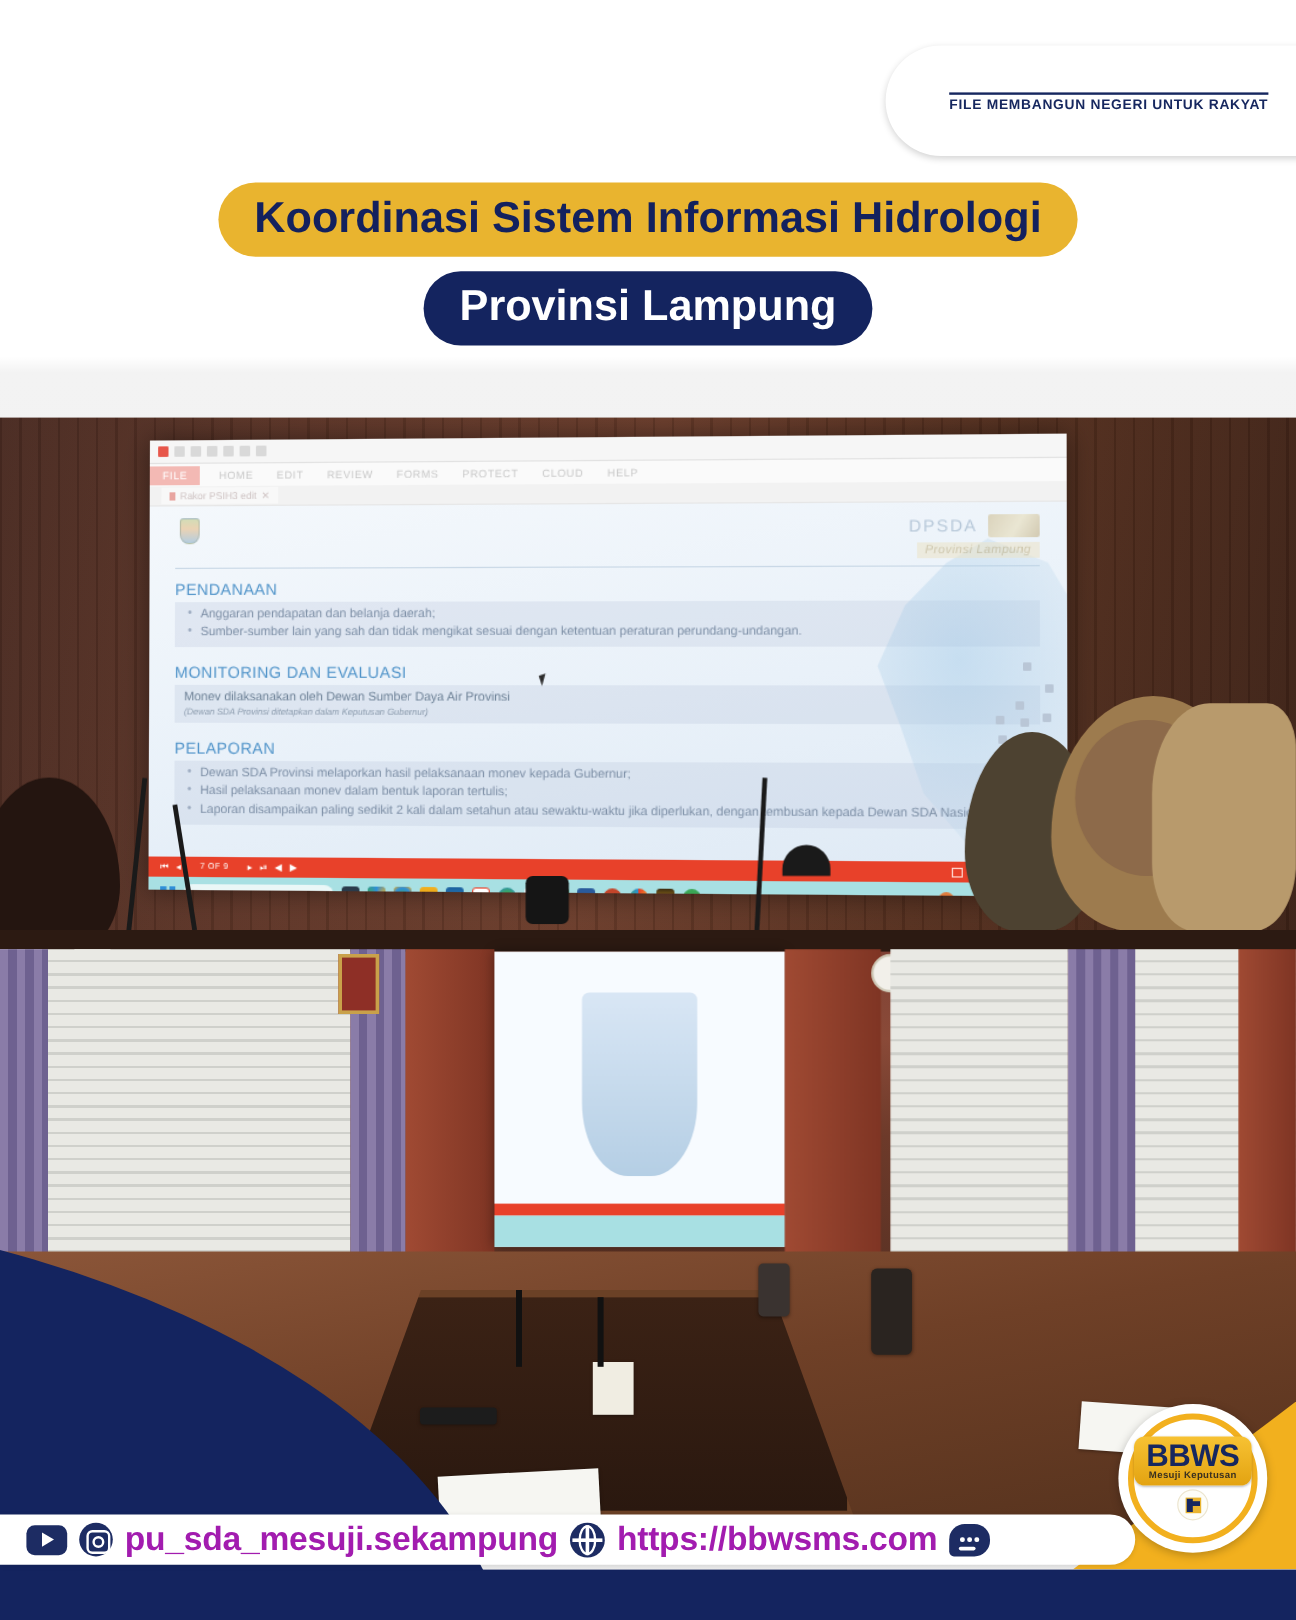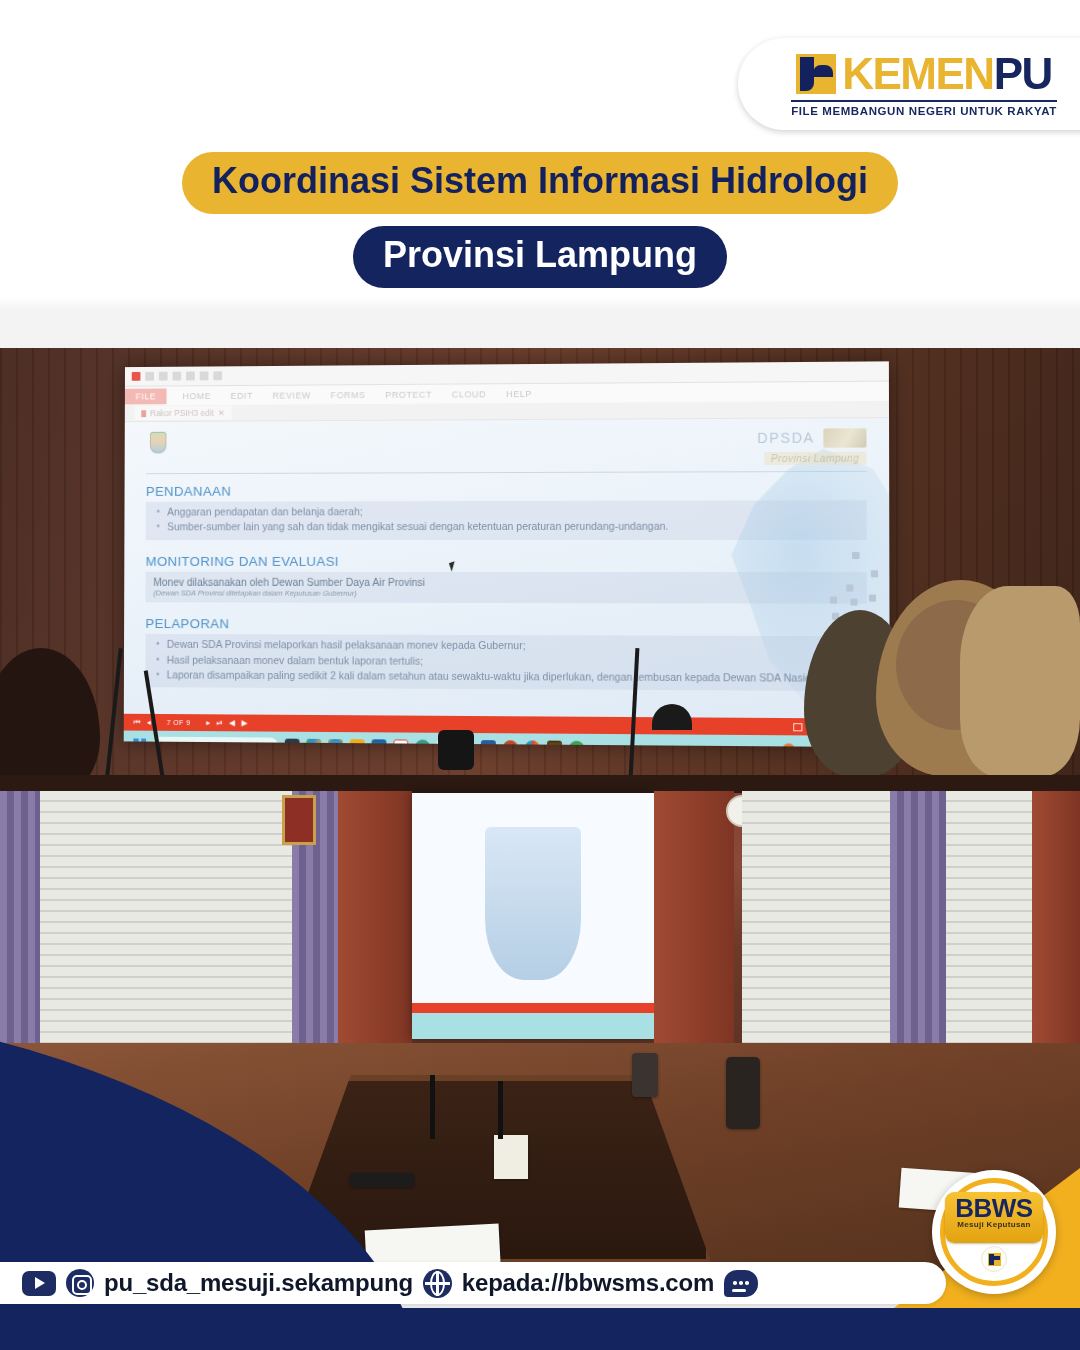--- a/index.html
+++ b/index.html
@@ -297,21 +297,21 @@
     display: flex; align-items: center; justify-content: center;
   }
   .bbws-ring {
     width: 108px; height: 108px; border-radius: 50%;
     border: 5px solid #F2B01E;
     display: flex; flex-direction: column; align-items: center; justify-content: center;
     position: relative; background: #ffffff;
   }
   .bbws-plate {
     background: linear-gradient(180deg,#F7C233 0%,#E3A311 100%);
-    border-radius: 9px; padding: 4px 10px 14px 10px;
+    border-radius: 9px; padding: 4px 10px 4px 10px;
     text-align: center; box-shadow: 0 1px 2px rgba(0,0,0,.25);
     margin-bottom: 2px;
   }
   .bbws-txt { font-size: 26px; font-weight: bold; color: #16275F; line-height: .95; letter-spacing: -.5px; }
   .bbws-sub { font-size: 8px; font-weight: bold; color: #3a3120; letter-spacing: .3px; }
   .bbws-pu {
     width: 26px; height: 26px; border-radius: 50%;
     background: #fdfdf8; border: 1px solid #ece5cf;
     display: flex; align-items: center; justify-content: center;
     margin-top: 1px;
@@ -332,21 +332,21 @@
   .footer-bar {
     position: absolute; left: 0; bottom: 46px;
     width: 946px; height: 42px;
     background: #ffffff;
     border-radius: 0 21px 21px 0;
     display: flex; align-items: center;
     padding-left: 22px; gap: 10px;
     box-shadow: 0 1px 4px rgba(0,0,0,.12);
     z-index: 6;
   }
-  .f-txt { font-size: 24px; font-weight: bold; color: #0f172a; letter-spacing: -.2px; }
+  .f-txt { font-size: 28px; font-weight: bold; color: #a21caf; letter-spacing: -.2px; }
   .ic { flex: 0 0 auto; display: flex; align-items: center; justify-content: center; }
   .ic-yt {
     width: 34px; height: 25px; background: #1D2C63; border-radius: 7px;
   }
   .ic-yt::after {
     content:""; width:0; height:0;
     border-left: 10px solid #ffffff;
     border-top: 6px solid transparent; border-bottom: 6px solid transparent;
     margin-left: 2px;
   }
@@ -388,25 +388,20 @@
     content:""; position: absolute; left: 8px; bottom: 5px; width: 14px; height: 2.5px;
     background: #ffffff; border-radius: 2px;
   }
 </style>
 </head>
 <body>
 
 <div id="poster">
 
   <div class="logo-card">
-    <div class="logo-top">
-      <span class="pu-mark"></span>
-      <span class="logo-kemen">KEMEN</span>
-      <span class="logo-pu">PU</span>
-    </div>
     <div class="logo-tagline">FILE MEMBANGUN NEGERI UNTUK RAKYAT</div>
   </div>
 
   <div class="titles">
     <div class="pill pill-gold">Koordinasi Sistem Informasi Hidrologi</div>
     <div class="pill pill-navy">Provinsi Lampung</div>
   </div>
 
   <div class="photo-top">
     <div class="wood-lines"></div>
@@ -634,21 +629,21 @@
     </div>
   </div>
 
   <div class="footer-bar">
     <span class="ic ic-yt"></span>
     <span class="ic ic-ig"></span>
     <span class="f-txt">pu_sda_mesuji.sekampung</span>
     <span class="ic ic-globe">
         <span class="globe-ell"></span>
       </span>
-    <span class="f-txt">kepada://bbwsms.com</span>
+    <span class="f-txt">https://bbwsms.com</span>
     <span class="ic ic-chat">
         <i></i>
         <i></i>
         <i></i>
       </span>
   </div>
 
 </div>
 
 </body></html>

